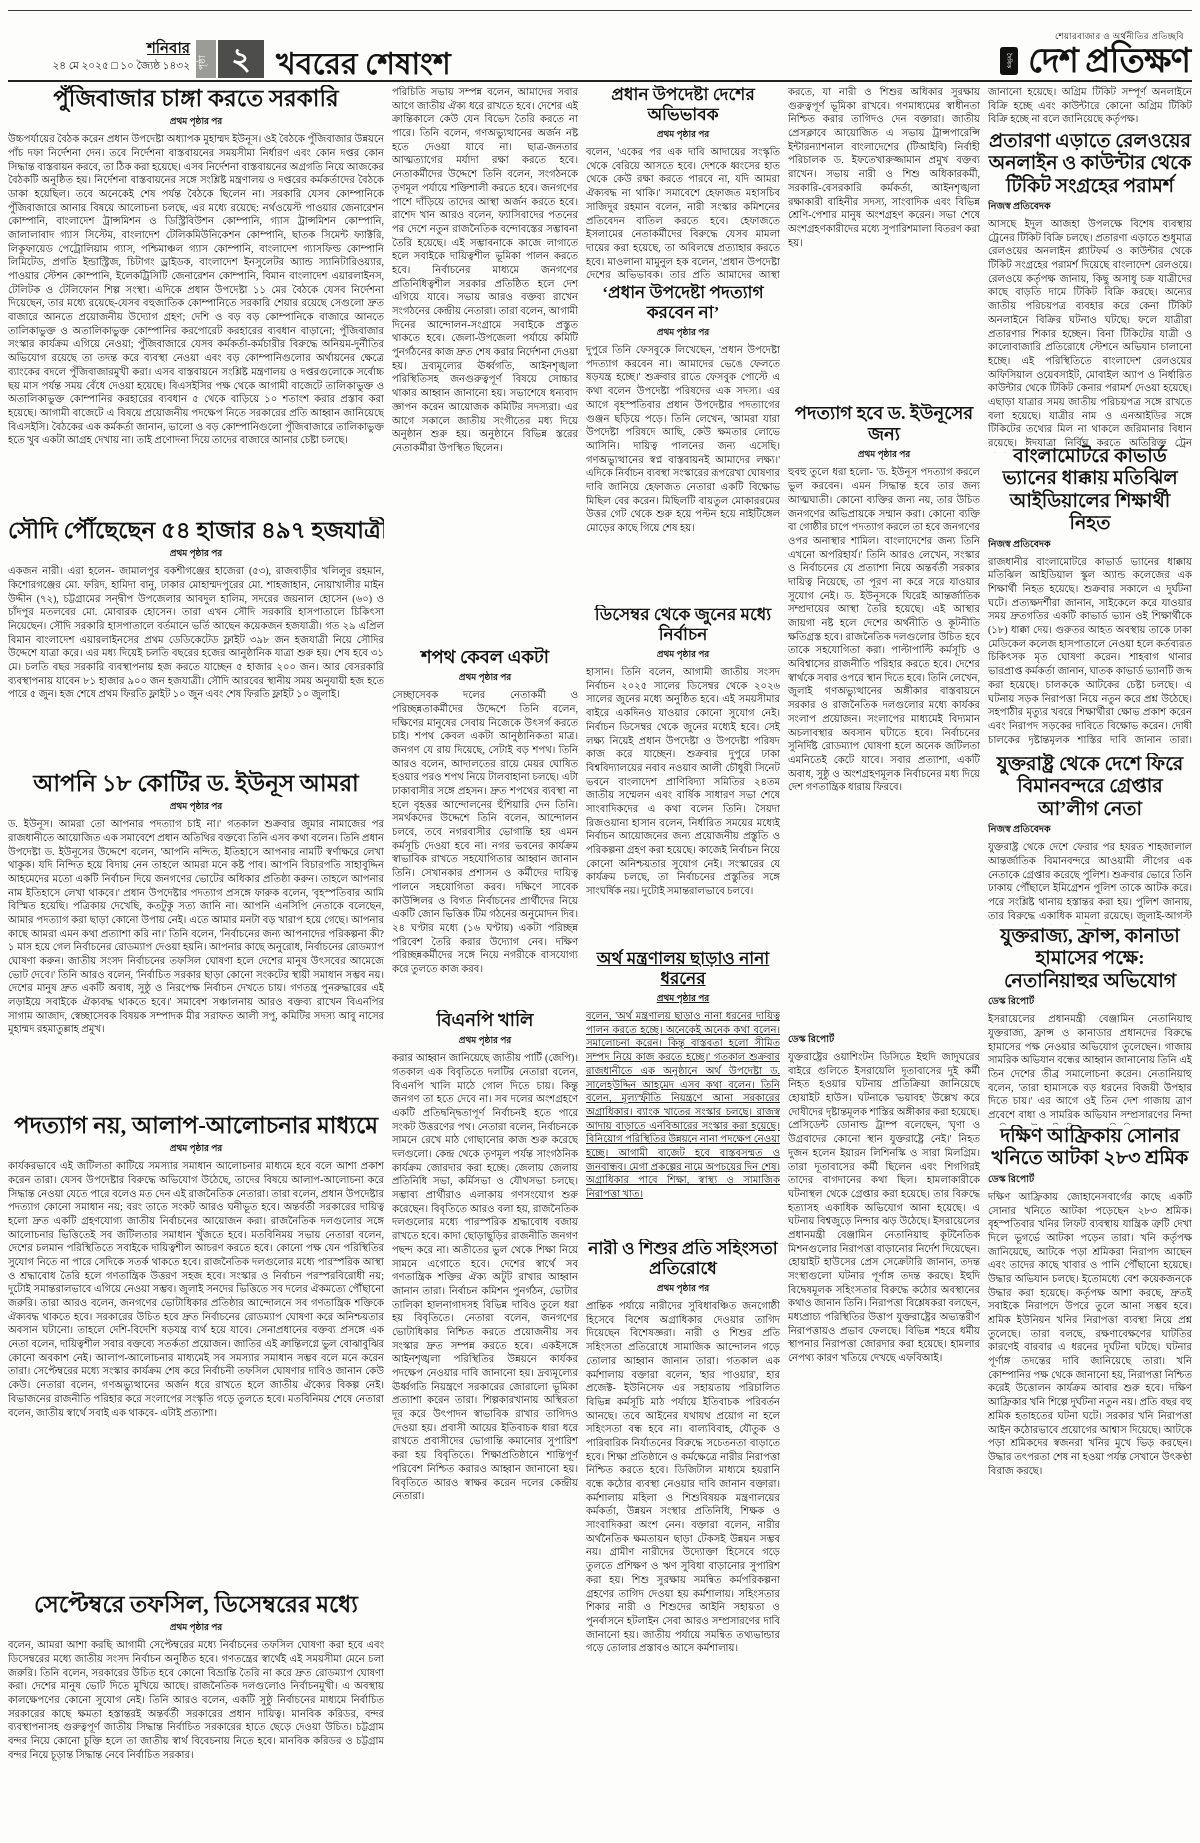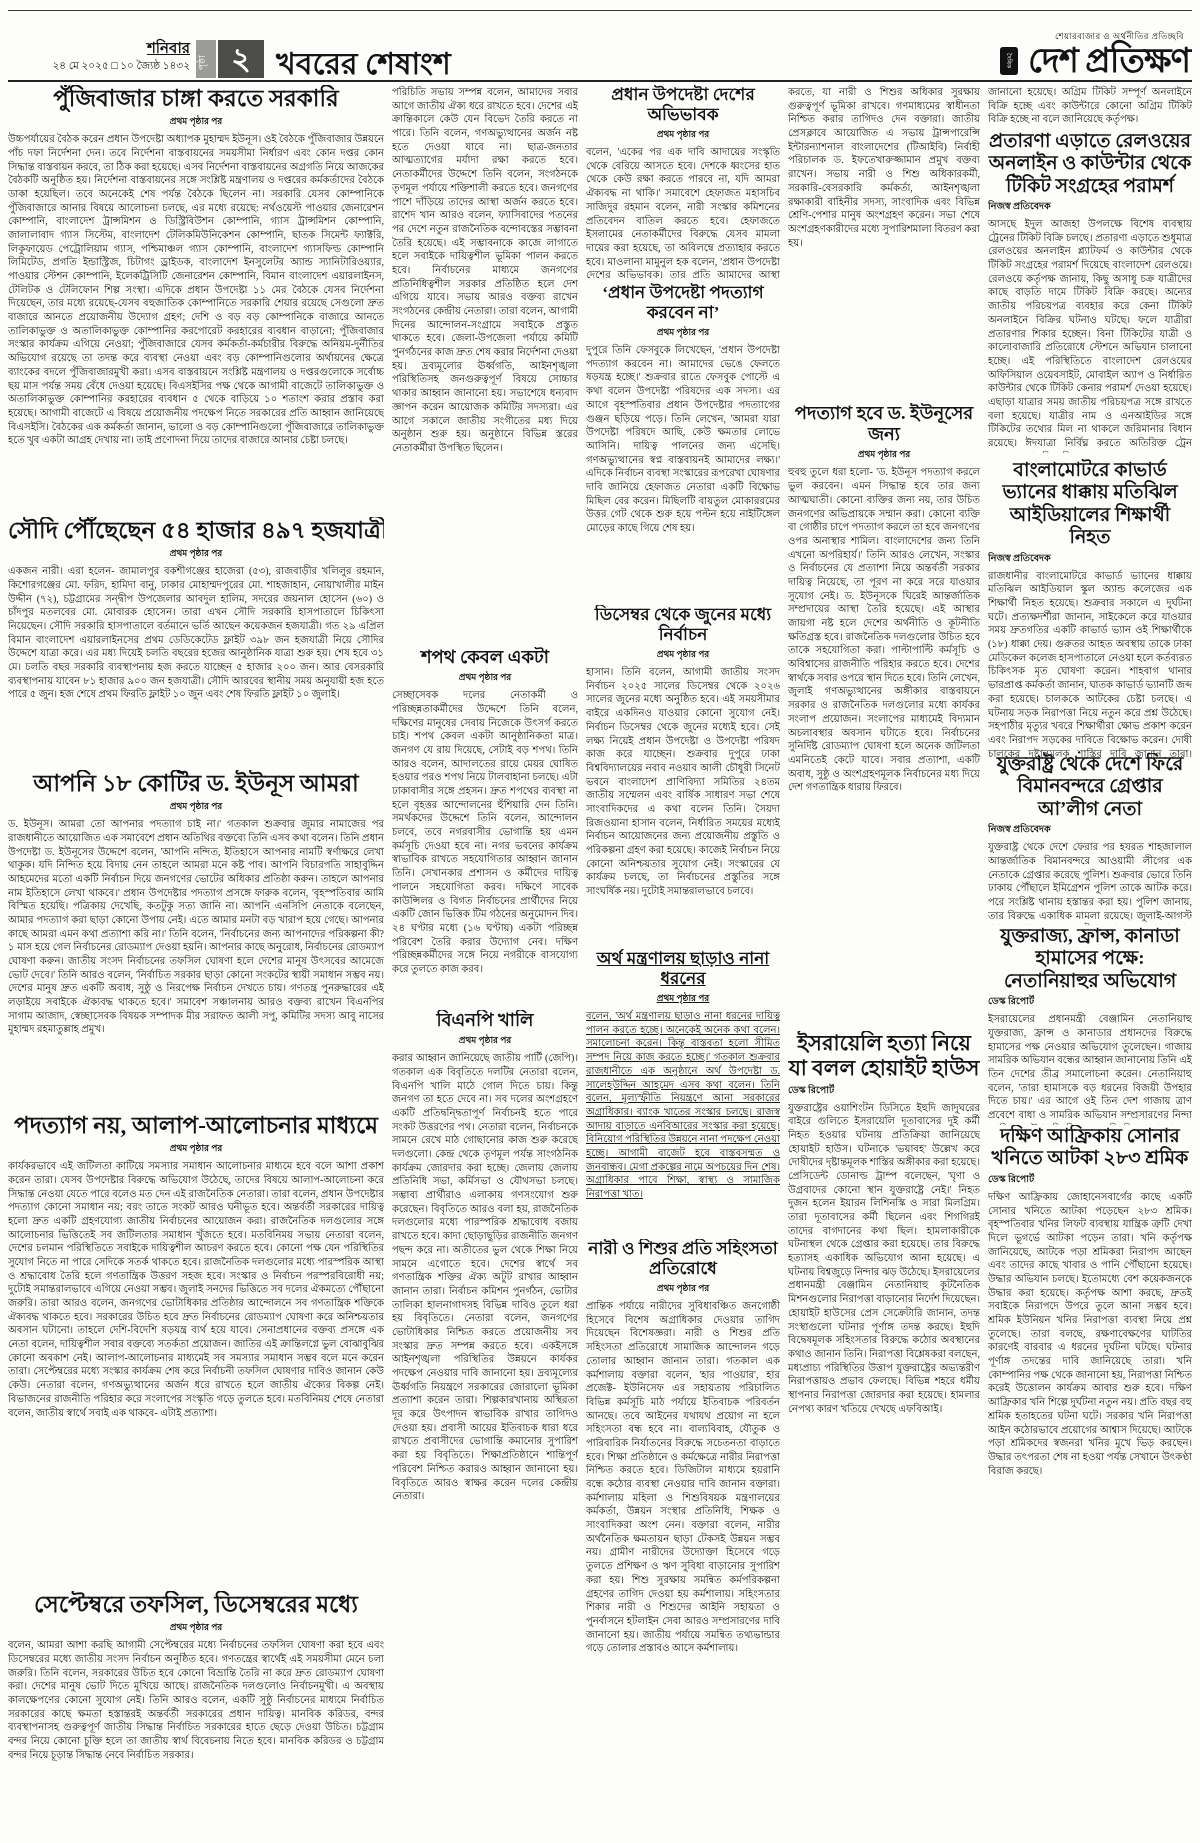--- a/index.html
+++ b/index.html
@@ -162,33 +162,32 @@
     <div class="bodytxt">করতে, যা নারী ও শিশুর অধিকার সুরক্ষায় গুরুত্বপূর্ণ ভূমিকা রাখবে। গণমাধ্যমের স্বাধীনতা নিশ্চিত করার তাগিদও দেন বক্তারা। জাতীয় প্রেসক্লাবে আয়োজিত এ সভায় ট্রান্সপারেন্সি ইন্টারন্যাশনাল বাংলাদেশের (টিআইবি) নির্বাহী পরিচালক ড. ইফতেখারুজ্জামান প্রমুখ বক্তব্য রাখেন। সভায় নারী ও শিশু অধিকারকর্মী, সরকারি-বেসরকারি কর্মকর্তা, আইনশৃঙ্খলা রক্ষাকারী বাহিনীর সদস্য, সাংবাদিক এবং বিভিন্ন শ্রেণি-পেশার মানুষ অংশগ্রহণ করেন। সভা শেষে অংশগ্রহণকারীদের মধ্যে সুপারিশমালা বিতরণ করা হয়।</div>
   </article>
 
   <article class="art" style="left:788px;top:403px;width:192px;height:628px;">
     <h2 class="hl hl-lg">পদত্যাগ হবে ড. ইউনূসের জন্য</h2>
     <div class="dl">প্রথম পৃষ্ঠার পর</div>
     <div class="bodytxt">হুবহু তুলে ধরা হলো- 'ড. ইউনূস পদত্যাগ করলে ভুল করবেন। এমন সিদ্ধান্ত হবে তার জন্য আত্মঘাতী। কোনো ব্যক্তির জন্য নয়, তার উচিত জনগণের অভিপ্রায়কে সম্মান করা। কোনো ব্যক্তি বা গোষ্ঠীর চাপে পদত্যাগ করলে তা হবে জনগণের ওপর অনাস্থার শামিল। বাংলাদেশের জন্য তিনি এখনো অপরিহার্য।' তিনি আরও লেখেন, সংস্কার ও নির্বাচনের যে প্রত্যাশা নিয়ে অন্তর্বর্তী সরকার দায়িত্ব নিয়েছে, তা পূরণ না করে সরে যাওয়ার সুযোগ নেই। ড. ইউনূসকে ঘিরেই আন্তর্জাতিক সম্প্রদায়ের আস্থা তৈরি হয়েছে। এই আস্থার জায়গা নষ্ট হলে দেশের অর্থনীতি ও কূটনীতি ক্ষতিগ্রস্ত হবে। রাজনৈতিক দলগুলোর উচিত হবে তাকে সহযোগিতা করা। পাল্টাপাল্টি কর্মসূচি ও অবিশ্বাসের রাজনীতি পরিহার করতে হবে। দেশের স্বার্থকে সবার ওপরে স্থান দিতে হবে। তিনি লেখেন, জুলাই গণঅভ্যুত্থানের অঙ্গীকার বাস্তবায়নে সরকার ও রাজনৈতিক দলগুলোর মধ্যে কার্যকর সংলাপ প্রয়োজন। সংলাপের মাধ্যমেই বিদ্যমান অচলাবস্থার অবসান ঘটাতে হবে। নির্বাচনের সুনির্দিষ্ট রোডম্যাপ ঘোষণা হলে অনেক জটিলতা এমনিতেই কেটে যাবে। সবার প্রত্যাশা, একটি অবাধ, সুষ্ঠু ও অংশগ্রহণমূলক নির্বাচনের মধ্য দিয়ে দেশ গণতান্ত্রিক ধারায় ফিরবে।</div>
   </article>
 
   <article class="art" style="left:788px;top:1031px;width:192px;height:804px;">
-    <h2 class="hl hl-b3">ইসরায়েলি হত্যা নিয়ে যা বলল হোয়াইট হাউস</h2>
     <div class="by">ডেস্ক রিপোর্ট</div>
     <div class="bodytxt">যুক্তরাষ্ট্রের ওয়াশিংটন ডিসিতে ইহুদি জাদুঘরের বাইরে গুলিতে ইসরায়েলি দূতাবাসের দুই কর্মী নিহত হওয়ার ঘটনায় প্রতিক্রিয়া জানিয়েছে হোয়াইট হাউস। ঘটনাকে 'ভয়াবহ' উল্লেখ করে দোষীদের দৃষ্টান্তমূলক শাস্তির অঙ্গীকার করা হয়েছে। প্রেসিডেন্ট ডোনাল্ড ট্রাম্প বলেছেন, 'ঘৃণা ও উগ্রবাদের কোনো স্থান যুক্তরাষ্ট্রে নেই।' নিহত দুজন হলেন ইয়ারন লিশিনস্কি ও সারা মিলগ্রিম। তারা দূতাবাসের কর্মী ছিলেন এবং শিগগিরই তাদের বাগদানের কথা ছিল। হামলাকারীকে ঘটনাস্থল থেকে গ্রেপ্তার করা হয়েছে। তার বিরুদ্ধে হত্যাসহ একাধিক অভিযোগ আনা হয়েছে। এ ঘটনায় বিশ্বজুড়ে নিন্দার ঝড় উঠেছে। ইসরায়েলের প্রধানমন্ত্রী বেঞ্জামিন নেতানিয়াহু কূটনৈতিক মিশনগুলোর নিরাপত্তা বাড়ানোর নির্দেশ দিয়েছেন। হোয়াইট হাউসের প্রেস সেক্রেটারি জানান, তদন্ত সংস্থাগুলো ঘটনার পূর্ণাঙ্গ তদন্ত করছে। ইহুদি বিদ্বেষমূলক সহিংসতার বিরুদ্ধে কঠোর অবস্থানের কথাও জানান তিনি। নিরাপত্তা বিশ্লেষকরা বলছেন, মধ্যপ্রাচ্য পরিস্থিতির উত্তাপ যুক্তরাষ্ট্রের অভ্যন্তরীণ নিরাপত্তায়ও প্রভাব ফেলছে। বিভিন্ন শহরে ধর্মীয় স্থাপনার নিরাপত্তা জোরদার করা হয়েছে। হামলার নেপথ্য কারণ খতিয়ে দেখছে এফবিআই।</div>
   </article>
 
   <article class="art" style="left:988px;top:85px;width:204px;height:368px;">
     <div class="pretext">জানানো হয়েছে। অগ্রিম টিকিট সম্পূর্ণ অনলাইনে বিক্রি হচ্ছে এবং কাউন্টারে কোনো অগ্রিম টিকিট বিক্রি হচ্ছে না বলে জানিয়েছে কর্তৃপক্ষ।</div>
     <h2 class="hl hl-sm">প্রতারণা এড়াতে রেলওয়ের অনলাইন ও কাউন্টার থেকে টিকিট সংগ্রহের পরামর্শ</h2>
     <div class="by">নিজস্ব প্রতিবেদক</div>
     <div class="bodytxt">আসছে ইদুল আজহা উপলক্ষে বিশেষ ব্যবস্থায় ট্রেনের টিকিট বিক্রি চলছে। প্রতারণা এড়াতে শুধুমাত্র রেলওয়ের অনলাইন প্ল্যাটফর্ম ও কাউন্টার থেকে টিকিট সংগ্রহের পরামর্শ দিয়েছে বাংলাদেশ রেলওয়ে। রেলওয়ে কর্তৃপক্ষ জানায়, কিছু অসাধু চক্র যাত্রীদের কাছে বাড়তি দামে টিকিট বিক্রি করছে। অন্যের জাতীয় পরিচয়পত্র ব্যবহার করে কেনা টিকিট অনলাইনে বিক্রির ঘটনাও ঘটছে। ফলে যাত্রীরা প্রতারণার শিকার হচ্ছেন। বিনা টিকিটের যাত্রী ও কালোবাজারি প্রতিরোধে স্টেশনে অভিযান চালানো হচ্ছে। এই পরিস্থিতিতে বাংলাদেশ রেলওয়ের অফিসিয়াল ওয়েবসাইট, মোবাইল অ্যাপ ও নির্ধারিত কাউন্টার থেকে টিকিট কেনার পরামর্শ দেওয়া হয়েছে। এছাড়া যাত্রার সময় জাতীয় পরিচয়পত্র সঙ্গে রাখতে বলা হয়েছে। যাত্রীর নাম ও এনআইডির সঙ্গে টিকিটের তথ্যের মিল না থাকলে জরিমানার বিধান রয়েছে। ঈদযাত্রা নির্বিঘ্ন করতে অতিরিক্ত ট্রেন চালানোর প্রস্তুতিও নিচ্ছে রেলওয়ে।</div>
   </article>
 
-  <article class="art" style="left:988px;top:459px;width:204px;height:300px;">
+  <article class="art" style="left:988px;top:445px;width:204px;height:300px;">
     <h2 class="hl hl-sm">বাংলামোটরে কাভার্ড ভ্যানের ধাক্কায় মতিঝিল আইডিয়ালের শিক্ষার্থী নিহত</h2>
     <div class="by">নিজস্ব প্রতিবেদক</div>
     <div class="bodytxt">রাজধানীর বাংলামোটরে কাভার্ড ভ্যানের ধাক্কায় মতিঝিল আইডিয়াল স্কুল অ্যান্ড কলেজের এক শিক্ষার্থী নিহত হয়েছে। শুক্রবার সকালে এ দুর্ঘটনা ঘটে। প্রত্যক্ষদর্শীরা জানান, সাইকেলে করে যাওয়ার সময় দ্রুতগতির একটি কাভার্ড ভ্যান ওই শিক্ষার্থীকে (১৮) ধাক্কা দেয়। গুরুতর আহত অবস্থায় তাকে ঢাকা মেডিকেল কলেজ হাসপাতালে নেওয়া হলে কর্তব্যরত চিকিৎসক মৃত ঘোষণা করেন। শাহবাগ থানার ভারপ্রাপ্ত কর্মকর্তা জানান, ঘাতক কাভার্ড ভ্যানটি জব্দ করা হয়েছে। চালককে আটকের চেষ্টা চলছে। এ ঘটনায় সড়ক নিরাপত্তা নিয়ে নতুন করে প্রশ্ন উঠেছে। সহপাঠীর মৃত্যুর খবরে শিক্ষার্থীরা ক্ষোভ প্রকাশ করেন এবং নিরাপদ সড়কের দাবিতে বিক্ষোভ করেন। দোষী চালকের দৃষ্টান্তমূলক শাস্তির দাবি জানান তারা। ময়নাতদন্ত শেষে মরদেহ পরিবারের কাছে হস্তান্তর করা হয়েছে।</div>
   </article>
 
   <article class="art" style="left:988px;top:753px;width:204px;height:172px;">
     <h2 class="hl hl-sm">যুক্তরাষ্ট্র থেকে দেশে ফিরে বিমানবন্দরে গ্রেপ্তার আ’লীগ নেতা</h2>
     <div class="by">নিজস্ব প্রতিবেদক</div>
     <div class="bodytxt">যুক্তরাষ্ট্র থেকে দেশে ফেরার পর হযরত শাহজালাল আন্তর্জাতিক বিমানবন্দরে আওয়ামী লীগের এক নেতাকে গ্রেপ্তার করেছে পুলিশ। শুক্রবার ভোরে তিনি ঢাকায় পৌঁছালে ইমিগ্রেশন পুলিশ তাকে আটক করে। পরে সংশ্লিষ্ট থানায় হস্তান্তর করা হয়। পুলিশ জানায়, তার বিরুদ্ধে একাধিক মামলা রয়েছে। জুলাই-আগস্ট গণঅভ্যুত্থানে হামলার ঘটনায় দায়ের হওয়া মামলায় তাকে গ্রেপ্তার দেখানো হয়েছে। আদালতে হাজির করে রিমান্ড চাওয়া হবে বলে জানিয়েছেন তদন্ত কর্মকর্তা।</div>
   </article>

